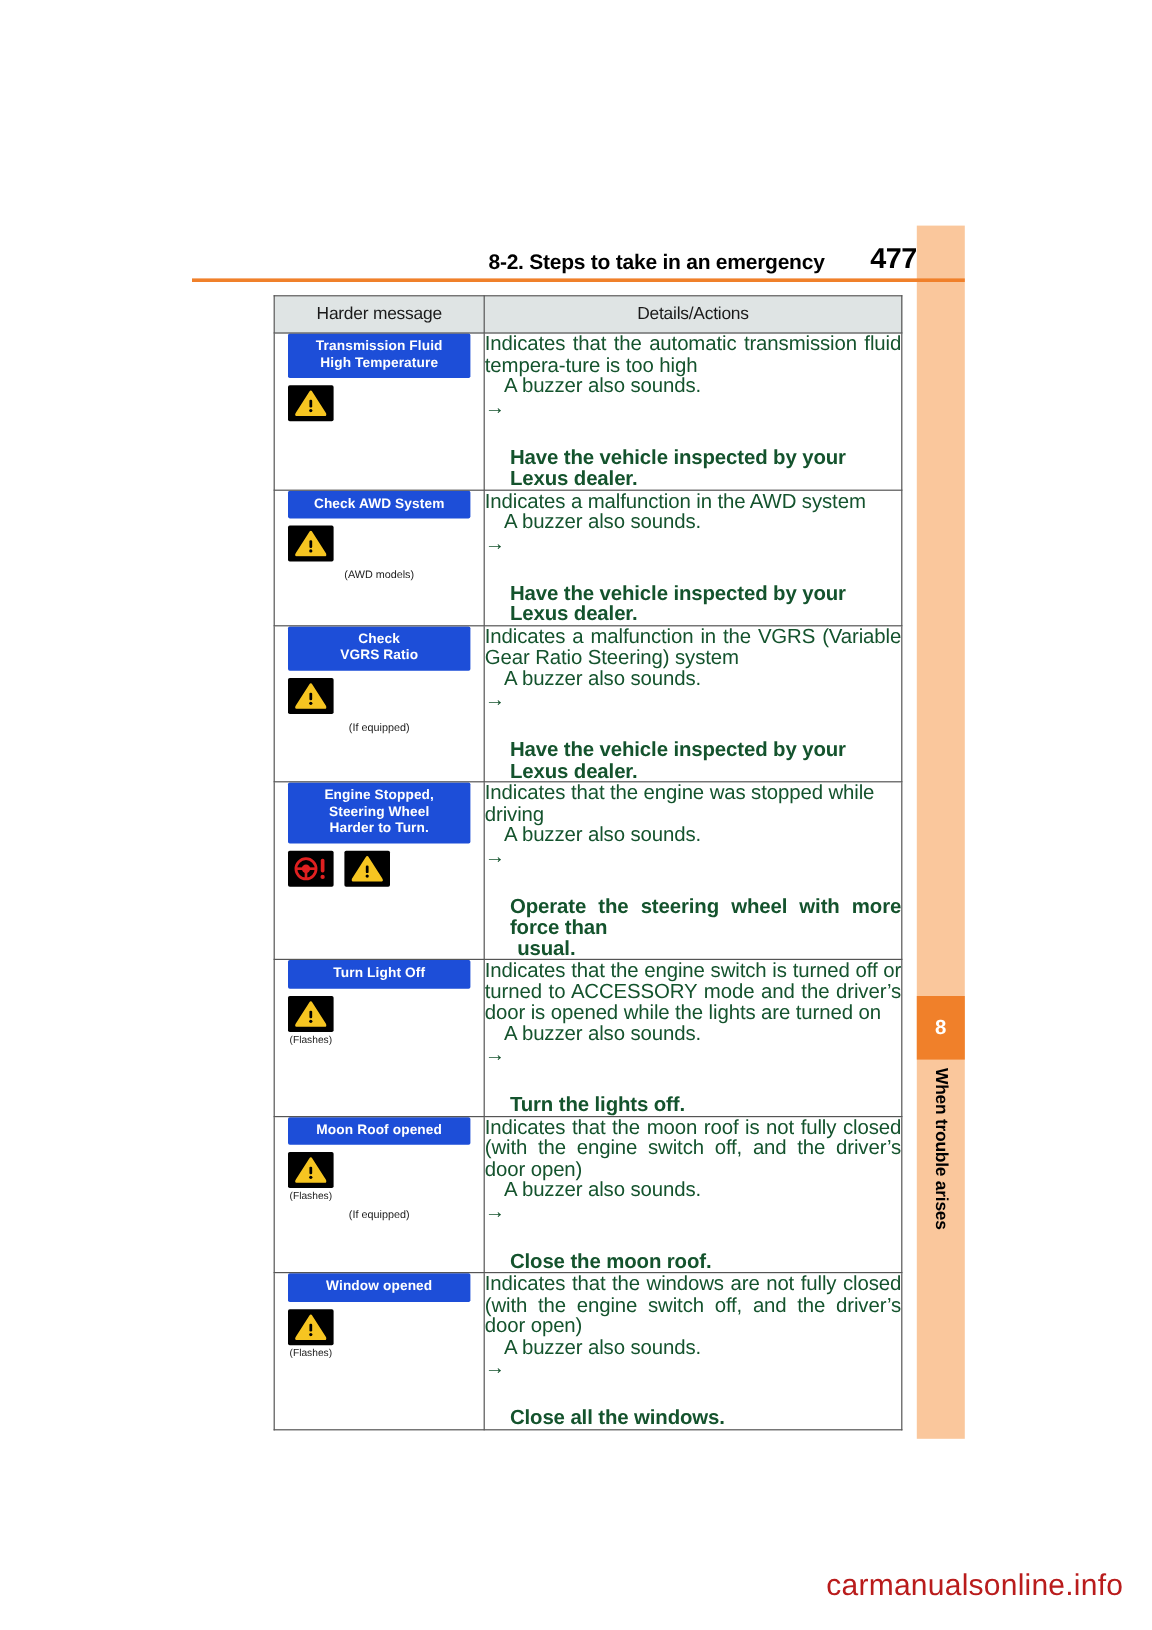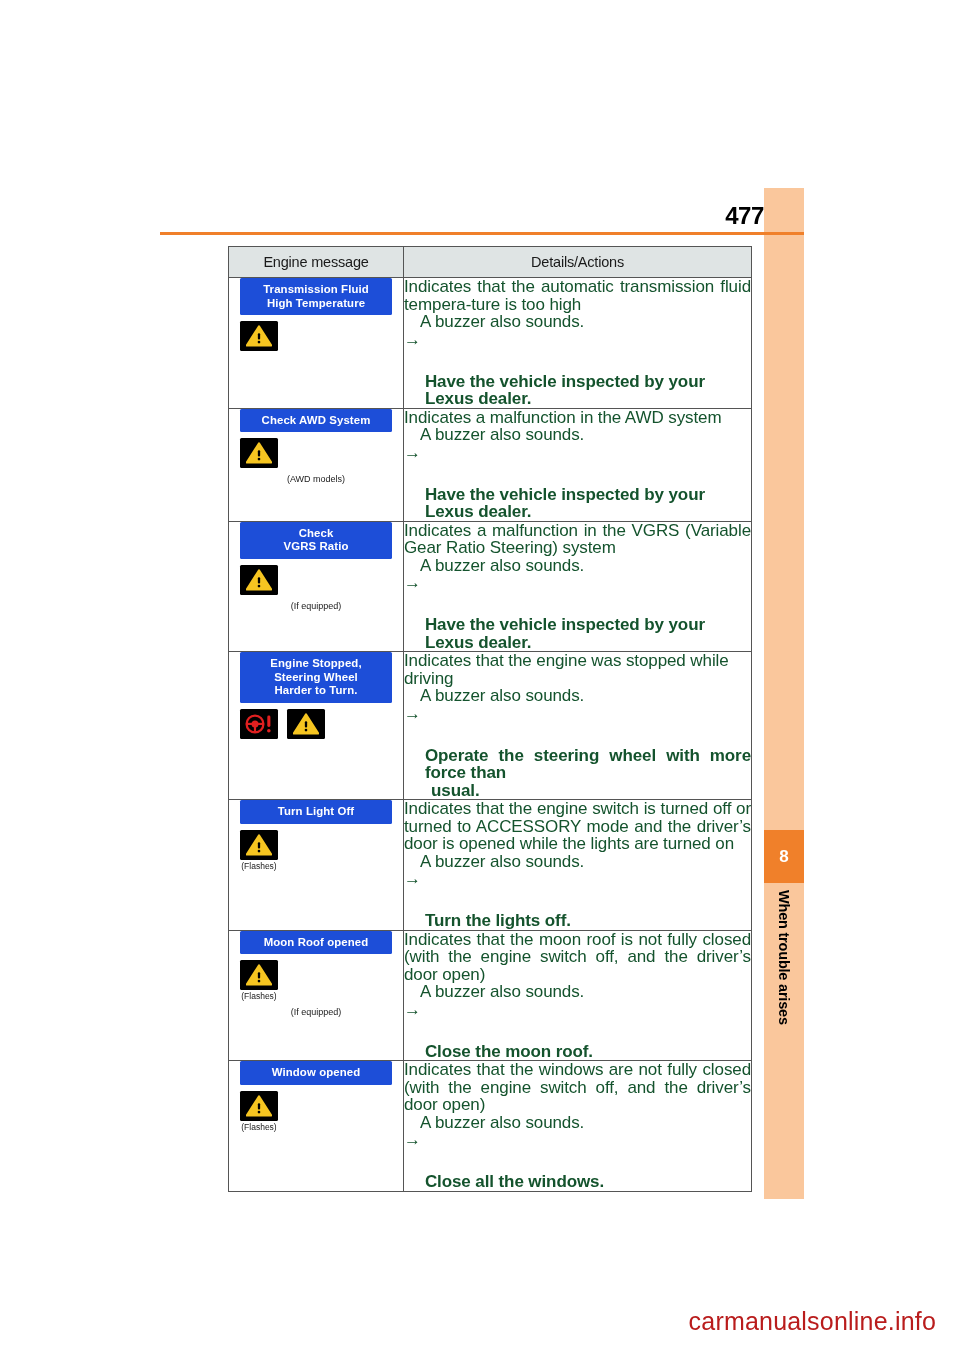--- a/index.html
+++ b/index.html
@@ -217,32 +217,33 @@
 
 <div id="side-band"></div>
 <div id="chapter-tab">
   <span>8</span>
 </div>
 <div id="chapter-name">
   <span>When trouble arises</span>
 </div>
 
 <div id="page-header">
+  <div id="header-title">8-2. Steps to take in an emergency</div>
   <div id="header-page-number">477</div>
 </div>
 <div id="header-rule"></div>
 
 <table id="warning-table">
   <colgroup>
       <col class="c-msg">
       <col class="c-det">
     </colgroup>
   <thead>
     <tr>
-      <th>Engine message</th>
+      <th>Harder message</th>
       <th>Details/Actions</th>
     </tr>
   </thead>
   <tbody id="table-body">
       <tr>
         <td class="msg-cell">
           <div class="display-panel">
             <span class="pl">Transmission Fluid</span>
             <span class="pl">High Temperature</span>
           </div>

